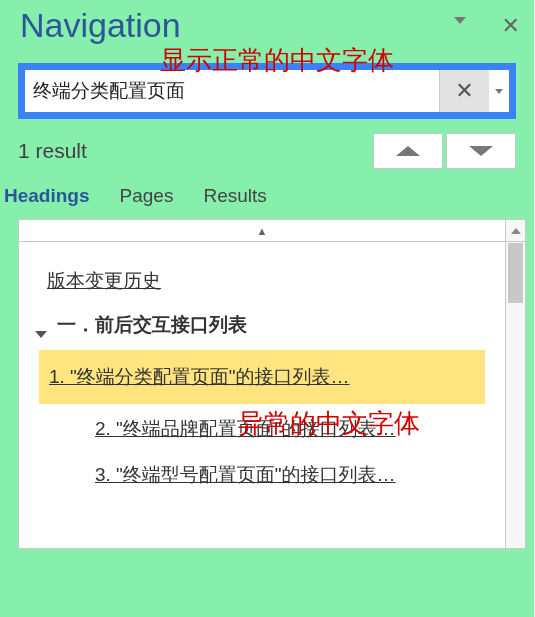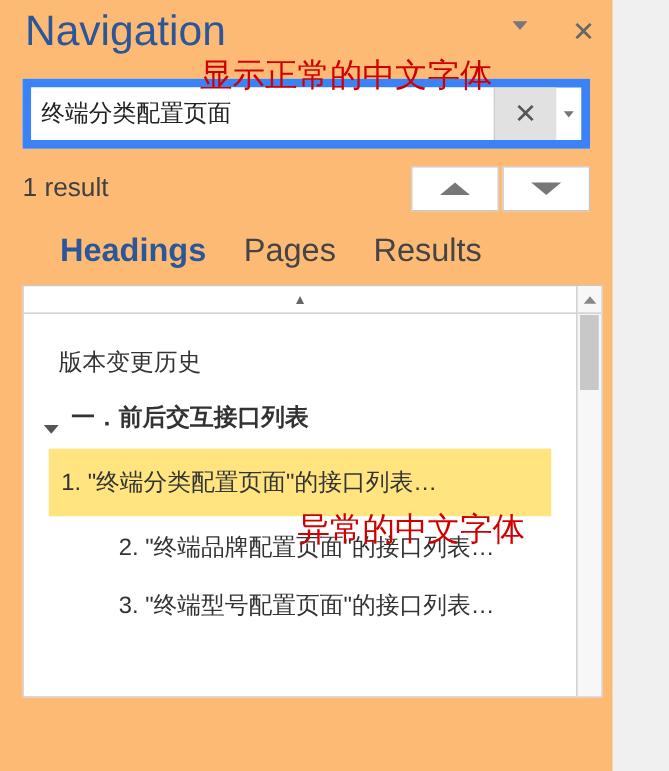--- a/index.html
+++ b/index.html
@@ -4,22 +4,22 @@
 <style>
   * { box-sizing: border-box; }
   html, body {
     margin: 0; padding: 0;
     width: 535px; height: 617px;
     background: #f0f0f0;
     font-family: "Segoe UI", "Microsoft YaHei", sans-serif;
     overflow: hidden;
   }
   .pane {
-    width: 490px; height: 617px;
-    background: #fdba74;
+    width: 534px; height: 617px;
+    background: #86efac;
     padding: 0;
     position: relative;
   }
   .titlebar {
     display: flex;
     align-items: center;
     padding: 6px 14px 4px 20px;
   }
   .title {
     color: #2b579a;
@@ -109,22 +109,21 @@
   .arrow-down {
     width: 0; height: 0;
     border-left: 12px solid transparent;
     border-right: 12px solid transparent;
     border-top: 10px solid #777;
   }
   .tabs {
     display: flex;
     gap: 30px;
     padding: 6px 18px 12px 4px;
-    font-size: 26px;
-    margin-left: 44px;
+    font-size: 19px;
   }
   .tab {
     color: #444;
     cursor: pointer;
   }
   .tab.active {
     color: #2b579a;
     font-weight: 600;
   }
   .outline {
@@ -178,20 +177,21 @@
     font-size: 19px;
     color: #333;
     font-family: "SimSun", "Microsoft YaHei", sans-serif;
   }
   .tree-item {
     padding: 8px 4px;
     white-space: nowrap;
     overflow: hidden;
     text-overflow: ellipsis;
     cursor: pointer;
+    text-decoration: underline;
   }
   .lvl1 { padding-left: 18px; }
   .lvl2row { display:flex; align-items:flex-end; padding: 10px 0 8px 6px; font-weight: bold;}
   .caret {
     width:0;height:0;
     border-left:6px solid transparent;
     border-right:6px solid transparent;
     border-top:7px solid #555;
     margin-right:10px;
     margin-top:2px;

